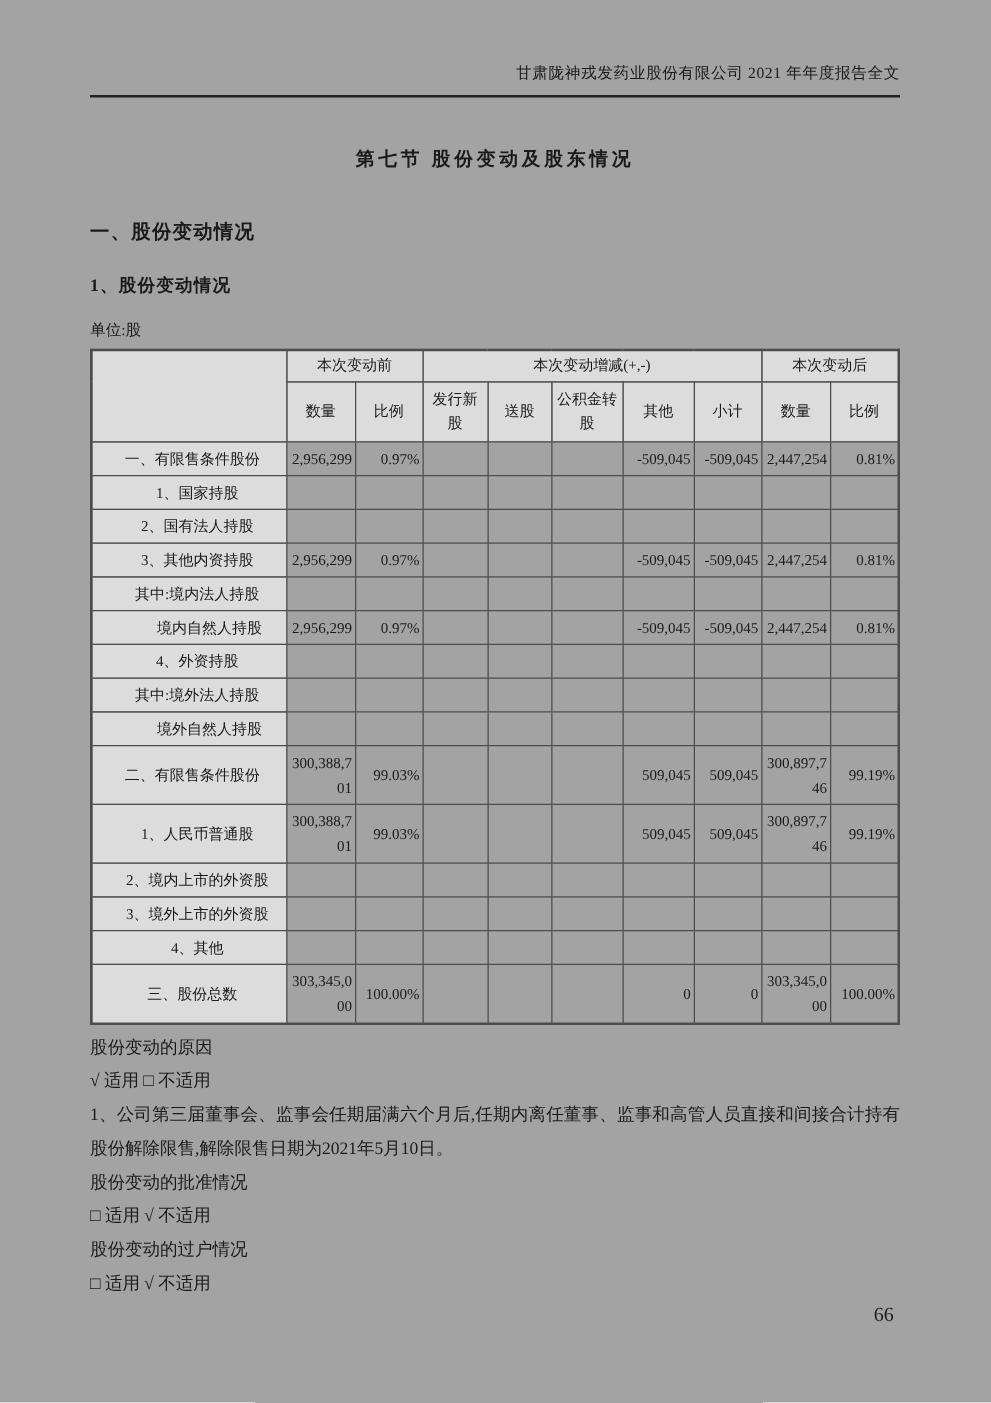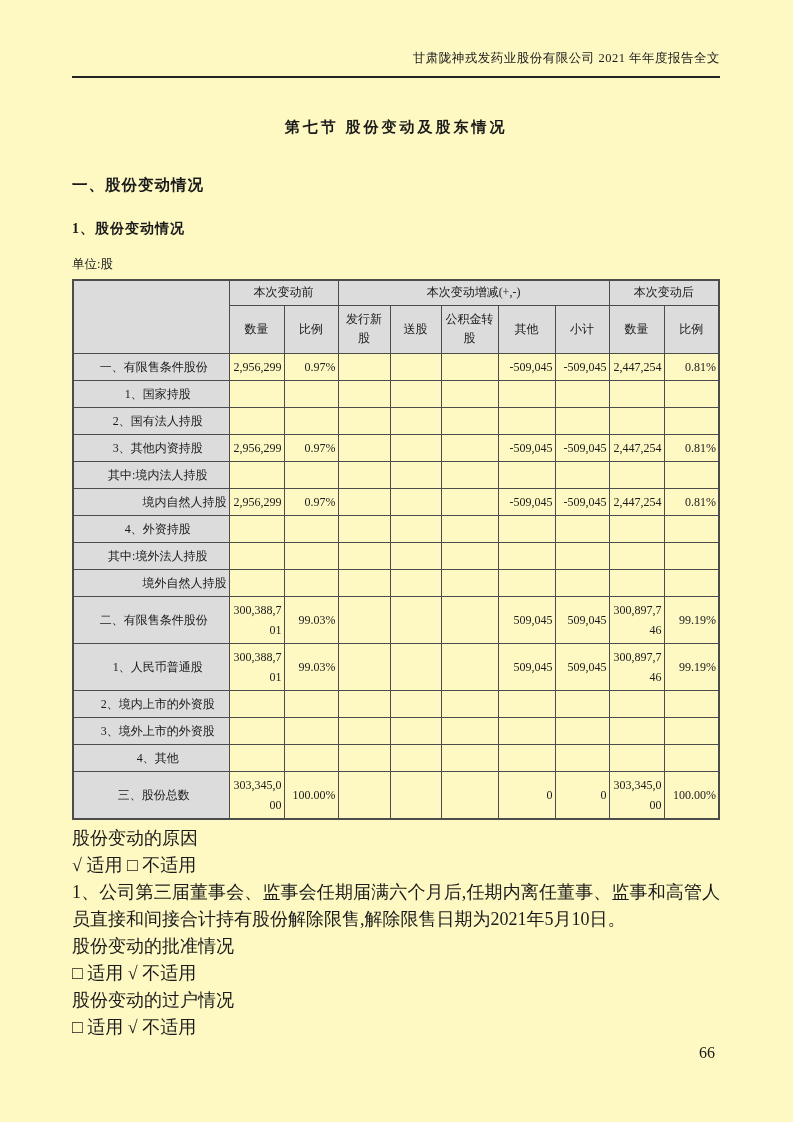--- a/index.html
+++ b/index.html
@@ -12,21 +12,21 @@
   html,body{background:#ffffff;}
   body{
     width:793px;height:1122px;
     font-family:"Liberation Serif","DejaVu Serif",serif;
     color:var(--text-color);
   }
   .page{
     position:relative;
     width:793px;height:1122px;
     padding:0 73px 0 72px;
-    background:#fef9c3;
+    background:#a3a3a3;
     overflow:hidden;
   }
   .doc-header{
     padding-top:50px;
     padding-bottom:9px;
     border-bottom:2px solid var(--rule-color);
     text-align:right;
     font-size:12.5px;
     letter-spacing:0.5px;
   }
@@ -81,28 +81,28 @@
     line-height:20px;
     padding:3px 2px;
   }
   .share-table td.label{
     background:var(--table-shading);
     text-align:center;
     padding-left:7px;
     padding-right:2px;
   }
   .share-table td.label.indent1{padding-left:15px;}
-  .share-table td.label.right{text-align:right;padding-right:2px;}
+  .share-table td.label.right{text-align:right;padding-right:19px;}
   .share-table td.num{
     text-align:right;
     word-break:break-all;
   }
   .notes{
     margin-top:5px;
-    font-size:18px;
+    font-size:14px;
   }
   .note{
     line-height:27px;
     margin-bottom:0;
   }
   .note.para{
     text-align:justify;
   }
   .page-number{
     position:absolute;

